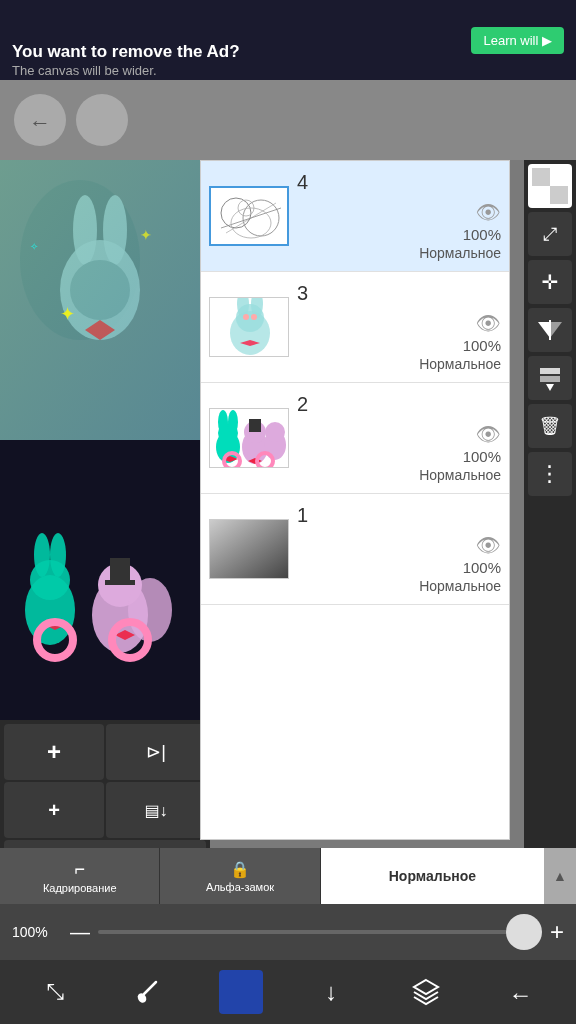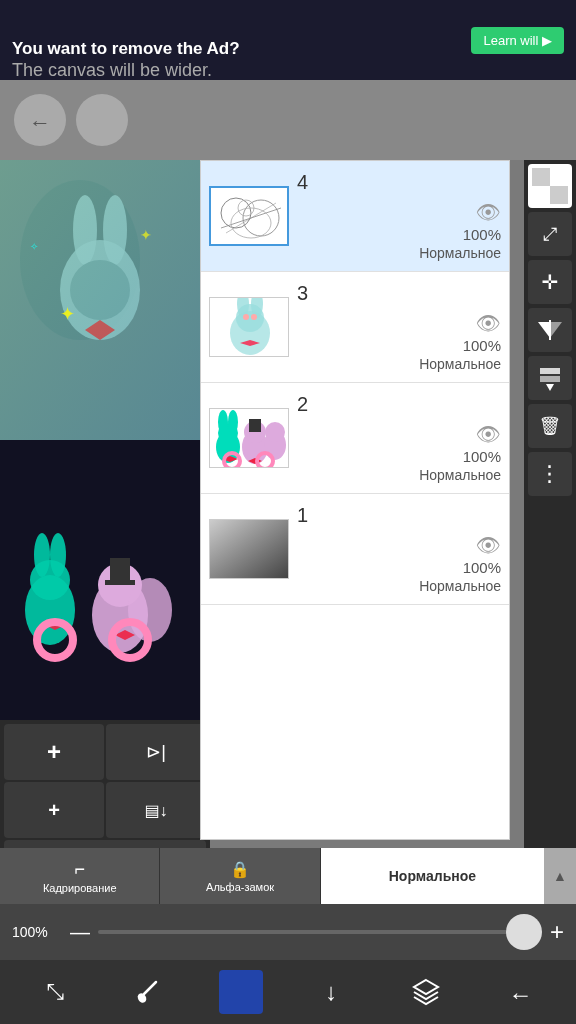--- a/index.html
+++ b/index.html
@@ -43,21 +43,21 @@
       margin-top: 40px;
     }
     #ad-title {
       color: white;
       font-size: 17px;
       font-weight: bold;
       line-height: 1.2;
     }
     #ad-subtitle {
       color: #aaa;
-      font-size: 18px;
+      font-size: 13px;
     }
     #ad-learn-more {
       background: #2ecc71;
       color: white;
       border: none;
       border-radius: 4px;
       padding: 6px 12px;
       font-size: 13px;
       cursor: pointer;
       white-space: nowrap;

